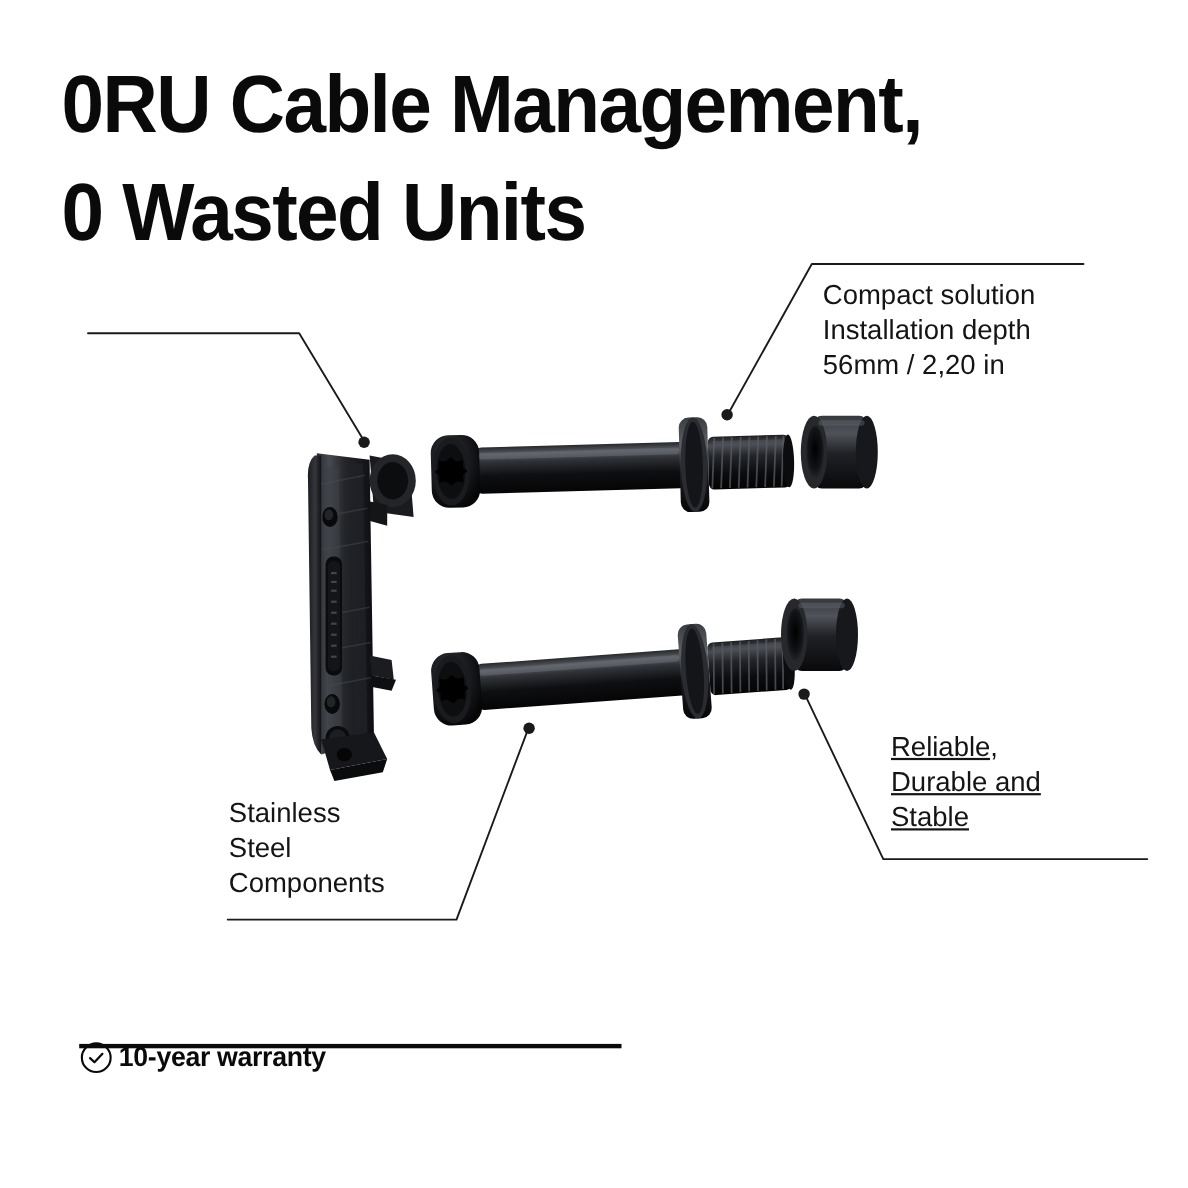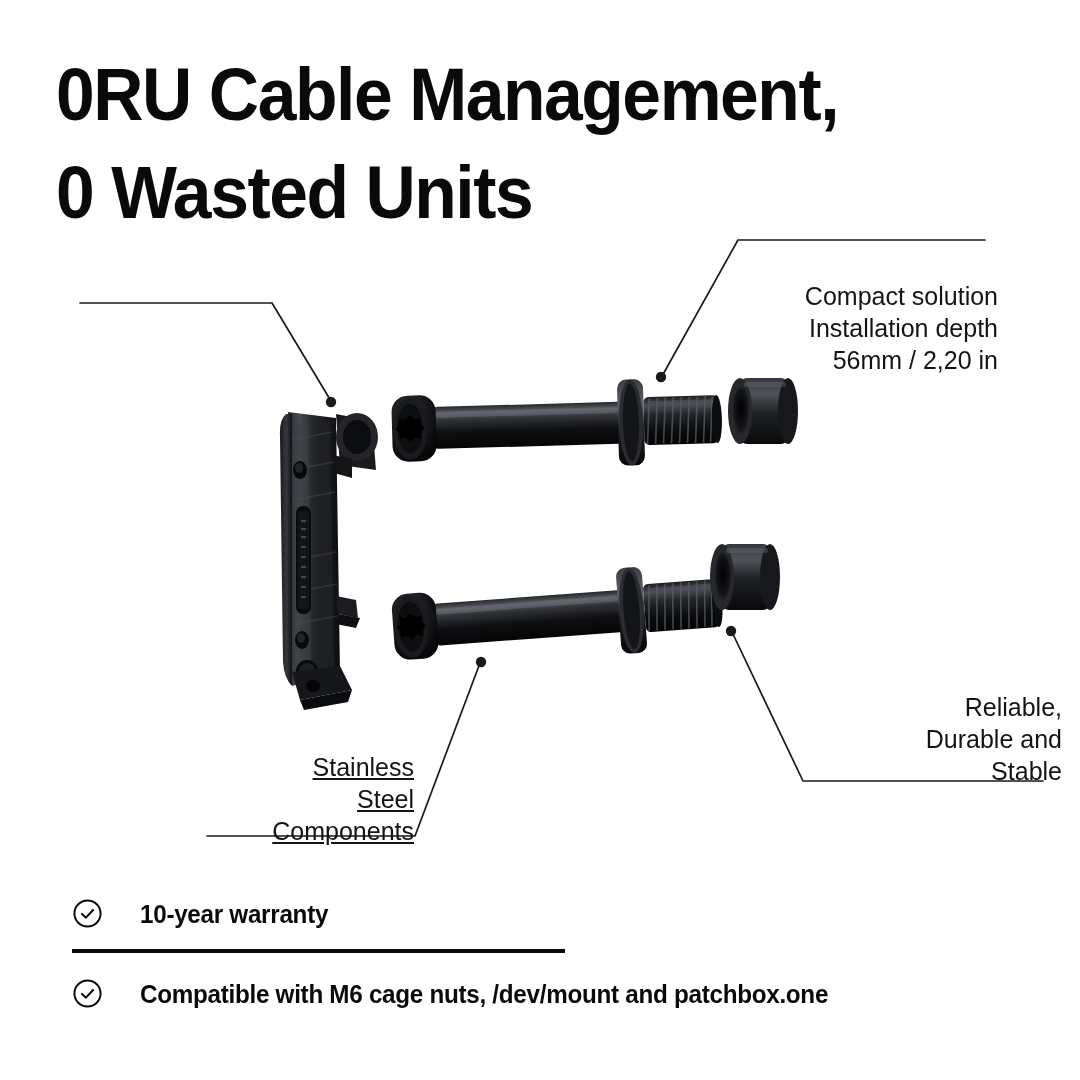--- a/index.html
+++ b/index.html
@@ -30,40 +30,39 @@
   }
 
   
   .callout{
     position:absolute;
     font-family:"Liberation Sans", sans-serif;
     font-weight:400;
     font-size:25px;
     line-height:32px;
     color:#141414;
-    text-align:right;
+    text-align:left;
     white-space:pre-line;
     letter-spacing:0px;
-    margin-top:28px;
   }
   #callout-pom{left:82px;top:312px;width:196px;}
   #callout-depth{left:748px;top:252px;width:250px;}
-  #callout-steel{left:208px;top:723px;width:206px;text-decoration:underline;}
-  #callout-reliable{left:866px;top:663px;width:196px;}
+  #callout-steel{left:208px;top:723px;width:206px;}
+  #callout-reliable{left:810px;top:663px;width:196px;text-decoration:underline;}
 
   
   #leaders{position:absolute;left:0;top:0;width:1080px;height:1080px;}
 
   
   #art{position:absolute;left:0;top:0;width:1080px;height:1080px;}
 
   
   .feature-row{
     position:absolute;left:72px;
-    display:flex;align-items:center;gap:37px;
+    display:flex;align-items:flex-start;gap:5px;margin-top:48px;
   }
   #feature-0{top:898px;}
   #feature-1{top:978px;}
   .check-icon{
     width:31px;height:31px;flex:0 0 31px;
     display:block;
   }
   .feature-label{
     font-family:"Liberation Sans", sans-serif;
     font-weight:bold;
@@ -305,21 +304,14 @@
   <div class="feature-row" id="feature-0">
     <svg class="check-icon" viewBox="0 0 32 32" aria-hidden="true">
       <circle cx="16" cy="16" r="13.5" fill="none" stroke="#0a0a0a" stroke-width="2"></circle>
       <path d="M10.2 16.4 L14.3 20.3 L21.8 12.4" fill="none" stroke="#0a0a0a" stroke-width="2.1" stroke-linecap="round" stroke-linejoin="round"></path>
     </svg>
     <span class="feature-label">10-year warranty</span>
   </div>
 
   <div id="feature-divider"></div>
 
-  <div class="feature-row" id="feature-1">
-    <svg class="check-icon" viewBox="0 0 32 32" aria-hidden="true">
-      <circle cx="16" cy="16" r="13.5" fill="none" stroke="#0a0a0a" stroke-width="2"></circle>
-      <path d="M10.2 16.4 L14.3 20.3 L21.8 12.4" fill="none" stroke="#0a0a0a" stroke-width="2.1" stroke-linecap="round" stroke-linejoin="round"></path>
-    </svg>
-    <span class="feature-label">Compatible with M6 cage nuts, /dev/mount and patchbox.one</span>
-  </div>
 
 </div>
 
 </body></html>

